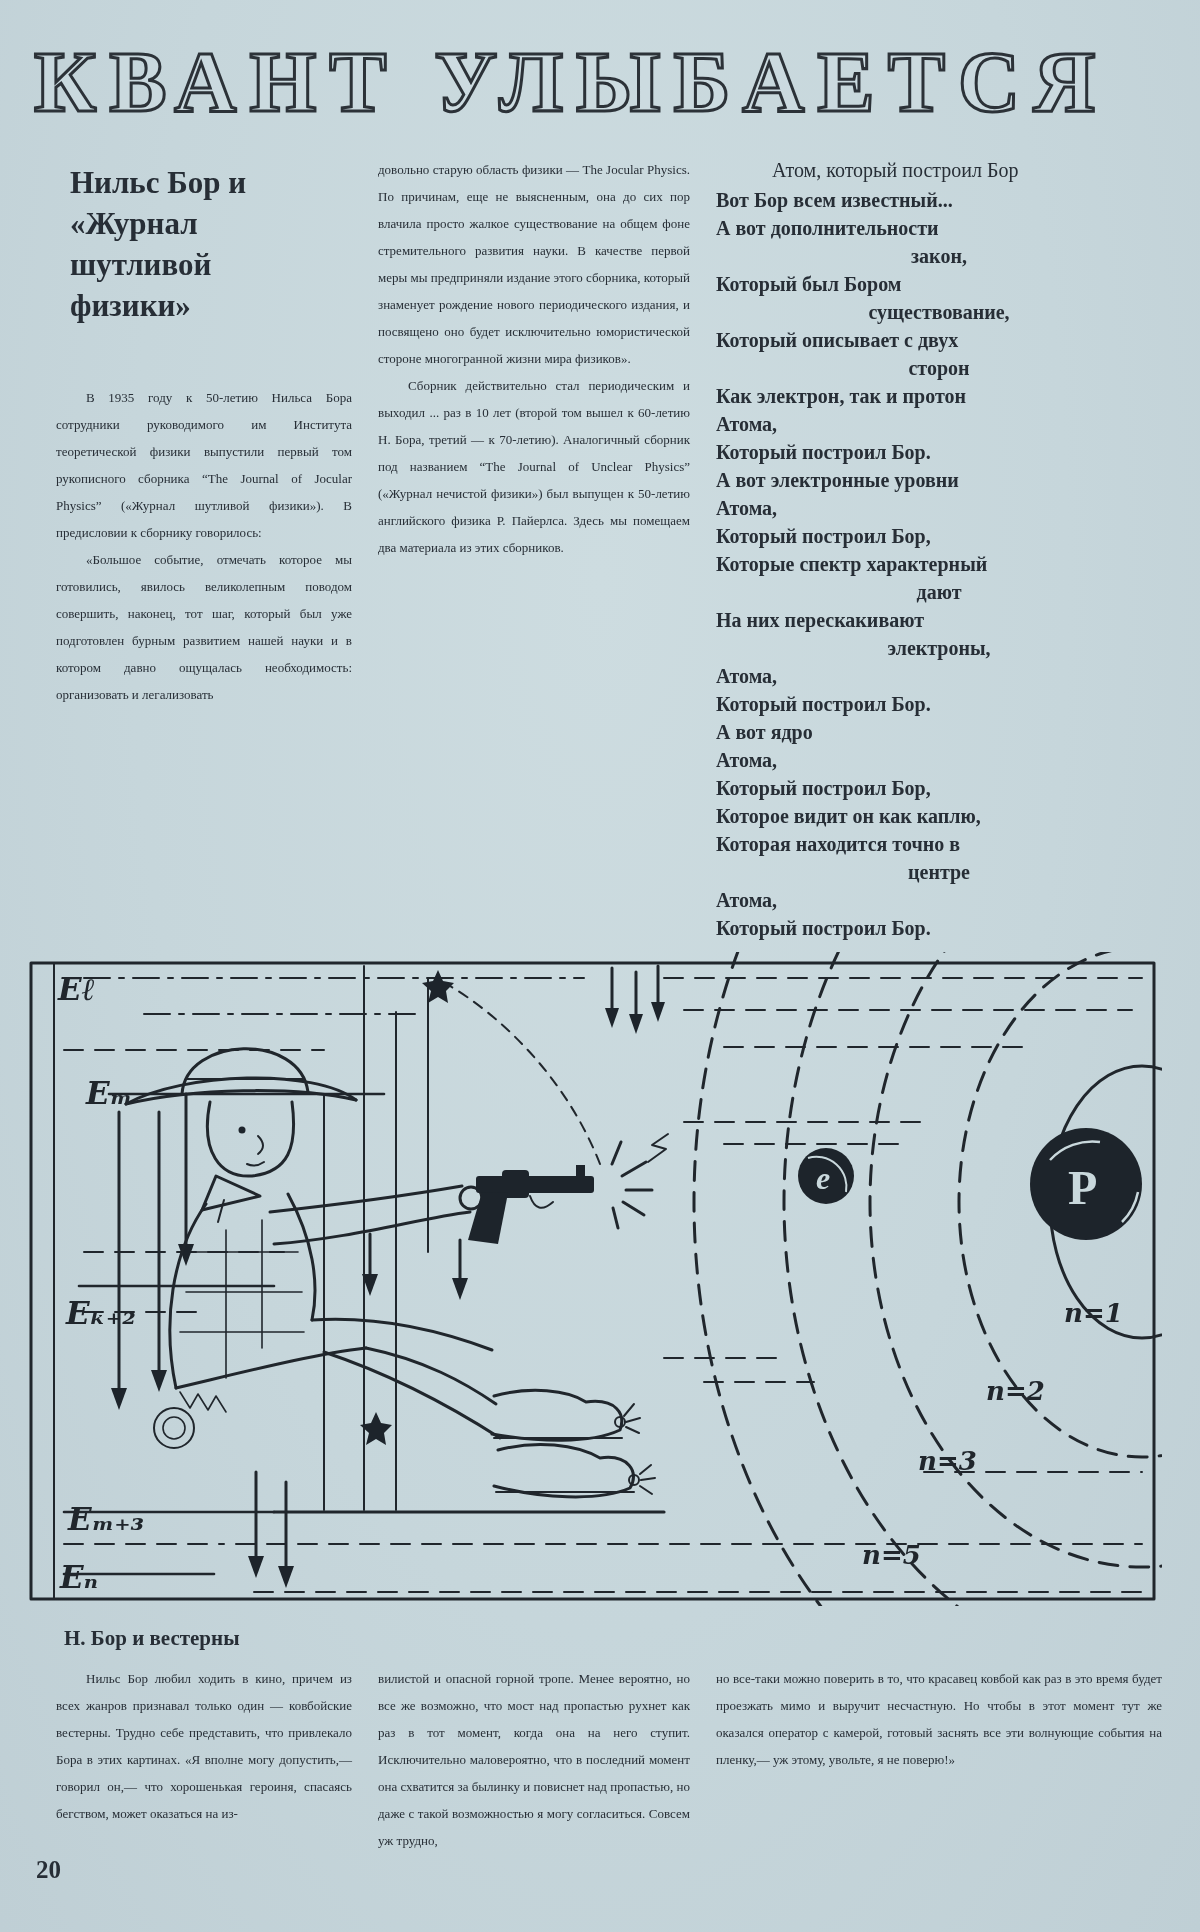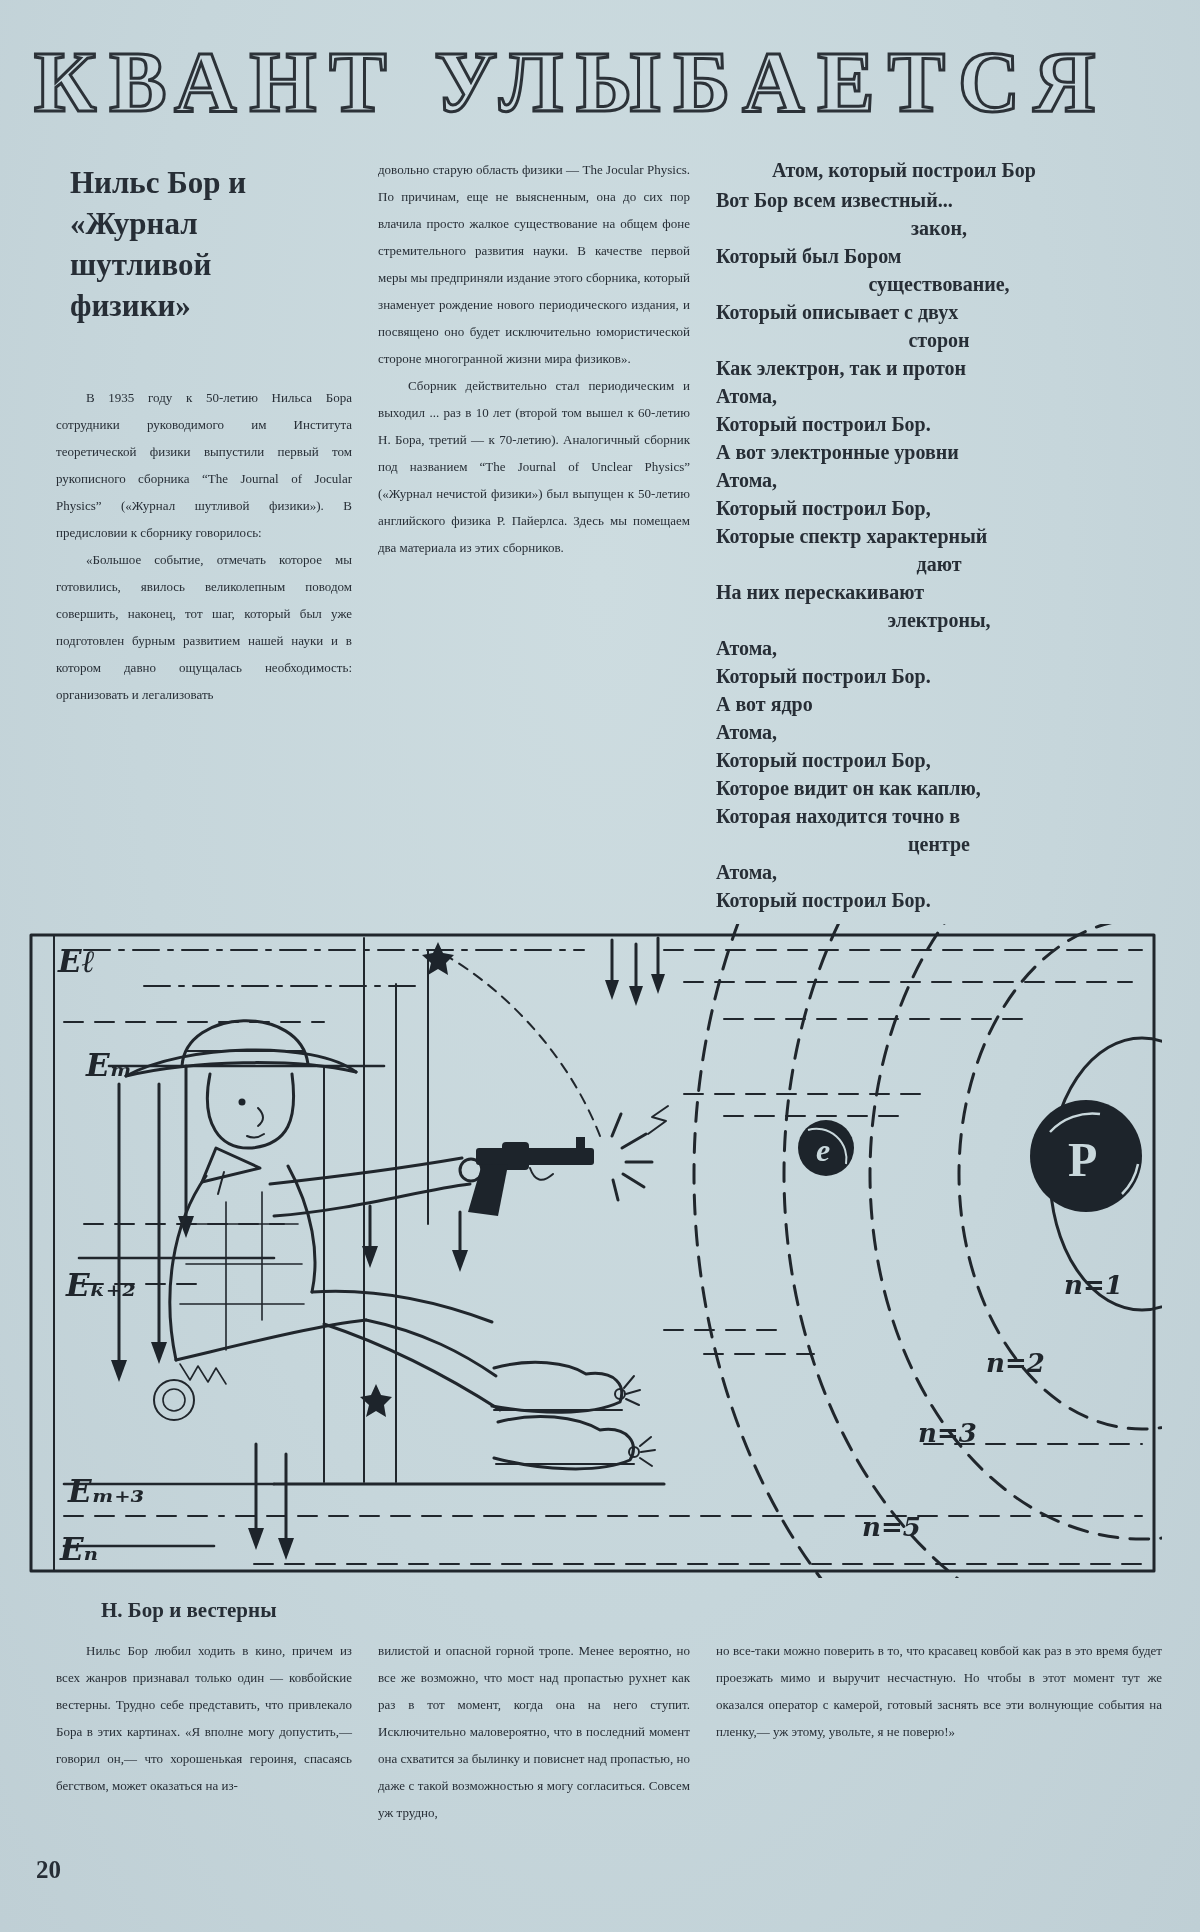--- a/index.html
+++ b/index.html
@@ -34,35 +34,35 @@
     text-align:justify;
   }
   .body-text p{margin:0;text-indent:30px;}
   .article-title{
     font-size:31px;line-height:41px;font-weight:700;
     text-align:left;
     padding:6px 14px 0 14px;
     margin-bottom:58px;
   }
   .poem{font-size:20px;line-height:28px;font-weight:700;}
-  .poem-title{font-weight:700;text-indent:56px;margin-bottom:2px;}
+  .poem-title{font-weight:400;text-indent:56px;margin-bottom:2px;}
   .poem .ln{white-space:nowrap;}
   .poem .r{text-align:center;white-space:nowrap;}
   .illustration-wrap{margin:10px 0 0 24px;}
   svg{display:block;}
   .sketch{stroke:#20262c;fill:none;stroke-width:3;stroke-linecap:round;stroke-linejoin:round;}
   .thin{stroke-width:2;}
   .hair{stroke-width:1.6;}
   .dashed{stroke-dasharray:19 12;}
   .dashdot{stroke-dasharray:26 9 5 9;}
   .inkfill{fill:#1d242b;stroke:none;}
   .paperink{fill:#c9d8dc;}
   .svg-label{font-family:"DejaVu Serif","Liberation Serif",serif;font-style:italic;font-weight:700;font-size:31px;fill:#20262c;stroke:none;}
   .svg-small{font-size:26px;}
-  .caption-row{padding:20px 38px 0 101px;}
+  .caption-row{padding:20px 38px 0 64px;}
   .caption{font-size:21px;font-weight:700;}
   .bottom-cols{
     display:grid;
     grid-template-columns:296px 312px 1fr;
     column-gap:26px;
     padding:14px 38px 0 56px;
   }
   .page-number{
     position:absolute;left:36px;top:1856px;
     font-size:25px;font-weight:700;
@@ -83,20 +83,21 @@
   </div>
   <div>
     <div class="body-text">
       <p style="text-indent:0">довольно старую область физики — The Jocular Physics. По причинам, еще не выясненным, она до сих пор влачила просто жалкое существование на общем фоне стремительного развития науки. В качестве первой меры мы предприняли издание этого сборника, который знаменует рождение нового периодического издания, и посвящено оно будет исключительно юмористической стороне многогранной жизни мира физиков».</p>
       <p>Сборник действительно стал периодическим и выходил ... раз в 10 лет (второй том вышел к 60-летию Н. Бора, третий — к 70-летию). Аналогичный сборник под названием “The Journal of Unclear Physics” («Журнал нечистой физики») был выпущен к 50-летию английского физика Р. Пайерлса. Здесь мы помещаем два материала из этих сборников.</p>
     </div>
   </div>
   <div class="poem">
     <div class="poem-title">Атом, который построил Бор</div>
     <div class="ln">Вот Бор всем известный...</div>
+    <div class="ln">А вот дополнительности</div>
     <div class="r">закон,</div>
     <div class="ln">Который был Бором</div>
     <div class="r">существование,</div>
     <div class="ln">Который описывает с двух</div>
     <div class="r">сторон</div>
     <div class="ln">Как электрон, так и протон</div>
     <div class="ln">Атома,</div>
     <div class="ln">Который построил Бор.</div>
     <div class="ln">А вот электронные уровни</div>
     <div class="ln">Атома,</div>

